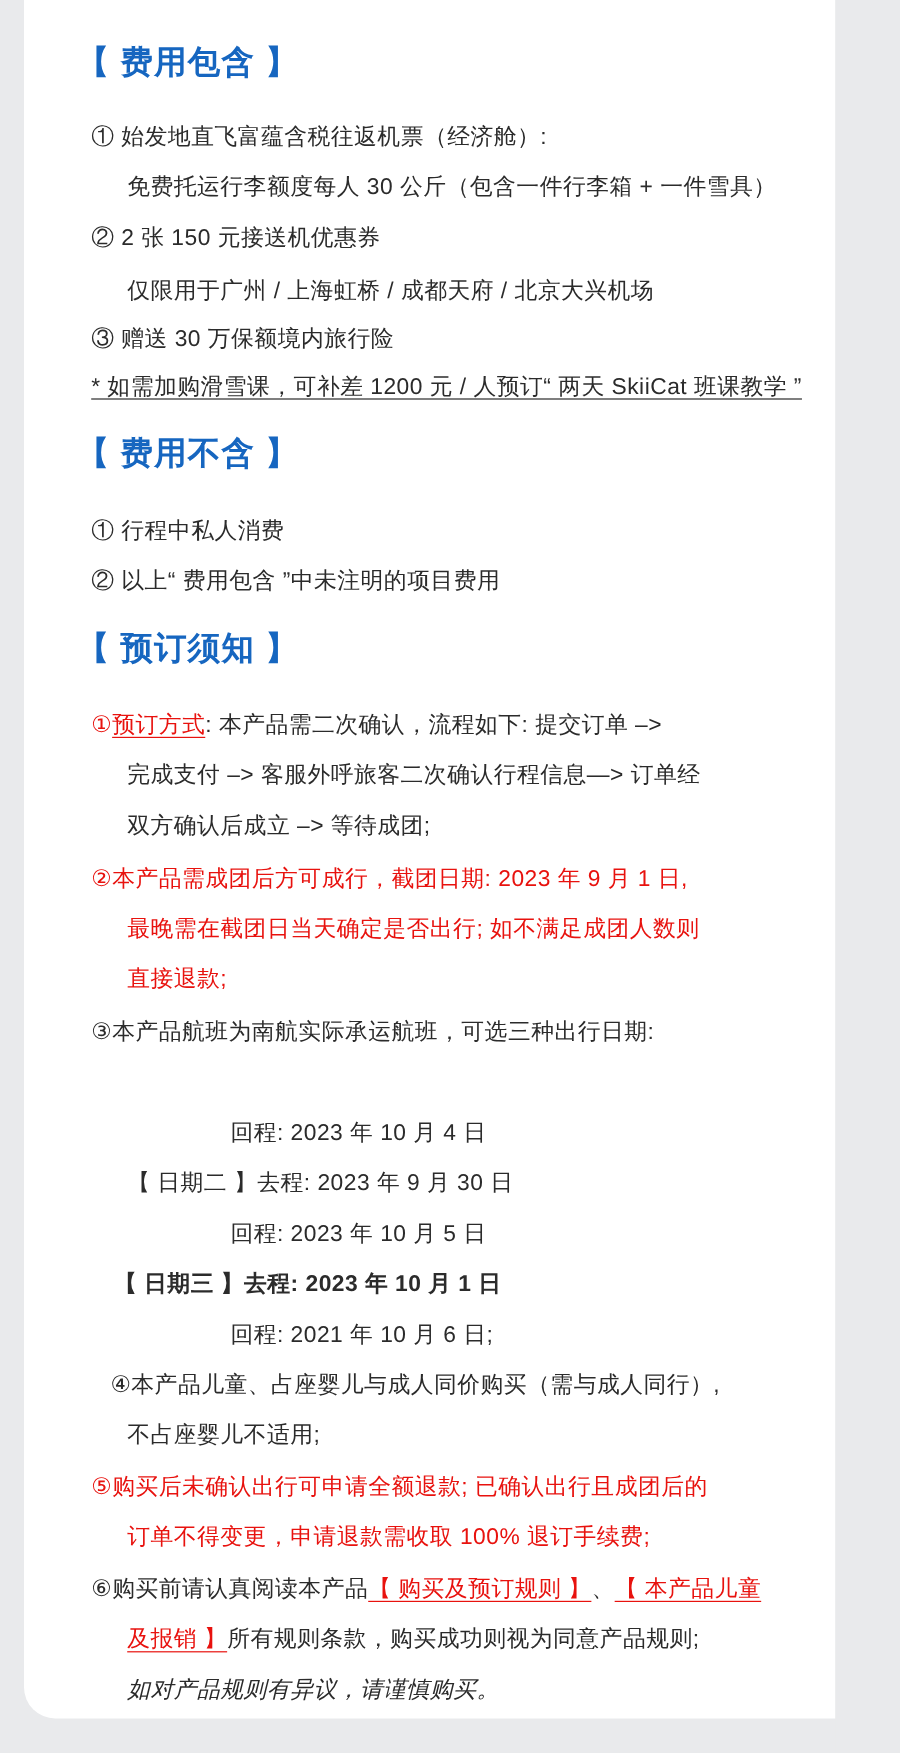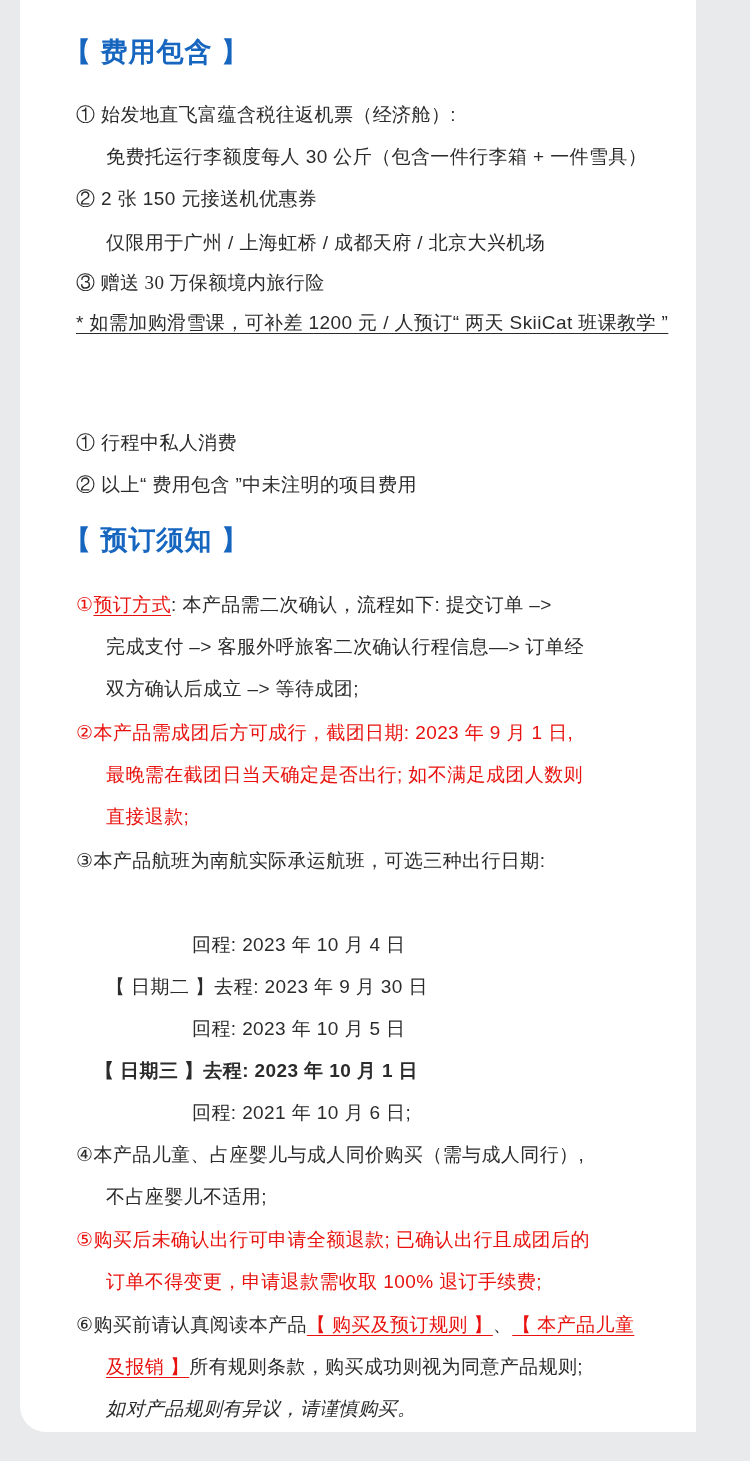--- a/index.html
+++ b/index.html
@@ -51,40 +51,40 @@
   }
   .red { color: #e8120e; }
   .num { display: inline-block; }
   .ul { text-decoration: underline; text-underline-offset: 4px; }
   .ul-red { text-decoration: underline; text-underline-offset: 4px; }
 
   .inc1 { left: 56px; top: 80px; }
   .inc1b { left: 86px; top: 122px; }
   .inc2 { left: 56px; top: 164px; }
   .inc2b { left: 86px; top: 208px; }
-  .inc3 { left: 56px; top: 248px; font-family: Liberation Serif, serif; }
+  .inc3 { left: 56px; top: 248px; }
   .incnote { left: 56px; top: 288px; }
 
   .exc1 { left: 56px; top: 408px; }
   .exc2 { left: 56px; top: 450px; }
 
   .n1a { left: 56px; top: 570px; }
   .n1b { left: 86px; top: 612px; }
   .n1c { left: 86px; top: 654px; }
   .n2a { left: 56px; top: 698px; }
   .n2b { left: 86px; top: 740px; }
   .n2c { left: 86px; top: 782px; }
   .n3a { left: 56px; top: 826px; }
   .d1a { left: 86px; top: 868px; }
   .d1b { left: 172px; top: 910px; }
   .d2a { left: 86px; top: 952px; }
   .d2b { left: 172px; top: 994px; }
   .d3a { left: 75px; top: 1036px; font-weight: bold; }
   .d3b { left: 172px; top: 1078px; }
-  .n4a { left: 56px; top: 1120px; text-align: right; }
+  .n4a { left: 72px; top: 1120px; text-align: right; }
   .n4b { left: 86px; top: 1162px; }
   .n5a { left: 56px; top: 1205px; }
   .n5b { left: 86px; top: 1247px; }
   .n6a { left: 56px; top: 1290px; }
   .n6b { left: 86px; top: 1332px; }
   .n6c { left: 86px; top: 1374px; font-style: italic; }
 </style>
 </head>
 <body>
 
@@ -92,20 +92,21 @@
   <div class="card">
 
     <div class="section-title st1">【 费用包含 】</div>
     <div class="line inc1">① 始发地直飞富蕴含税往返机票（经济舱）:</div>
     <div class="line inc1b">免费托运行李额度每人 30 公斤（包含一件行李箱 + 一件雪具）</div>
     <div class="line inc2">② 2 张 150 元接送机优惠券</div>
     <div class="line inc2b">仅限用于广州 / 上海虹桥 / 成都天府 / 北京大兴机场</div>
     <div class="line inc3">③ 赠送 30 万保额境内旅行险</div>
     <div class="line incnote ul">* 如需加购滑雪课，可补差 1200 元 / 人预订“ 两天 SkiiCat 班课教学 ”</div>
 
+    <div class="section-title st2">【 费用不含 】</div>
     <div class="line exc1">① 行程中私人消费</div>
     <div class="line exc2">② 以上“ 费用包含 ”中未注明的项目费用</div>
 
     <div class="section-title st3">【 预订须知 】</div>
 
     <div class="line n1a"><span class="num red">①</span><span class="red ul-red">预订方式</span><span>: 本产品需二次确认，流程如下: 提交订单 –&gt;</span></div>
     <div class="line n1b">完成支付 –&gt; 客服外呼旅客二次确认行程信息—&gt; 订单经</div>
     <div class="line n1c">双方确认后成立 –&gt; 等待成团;</div>
 
     <div class="line n2a red"><span class="num">②</span><span>本产品需成团后方可成行，截团日期: 2023 年 9 月 1 日,</span></div>

